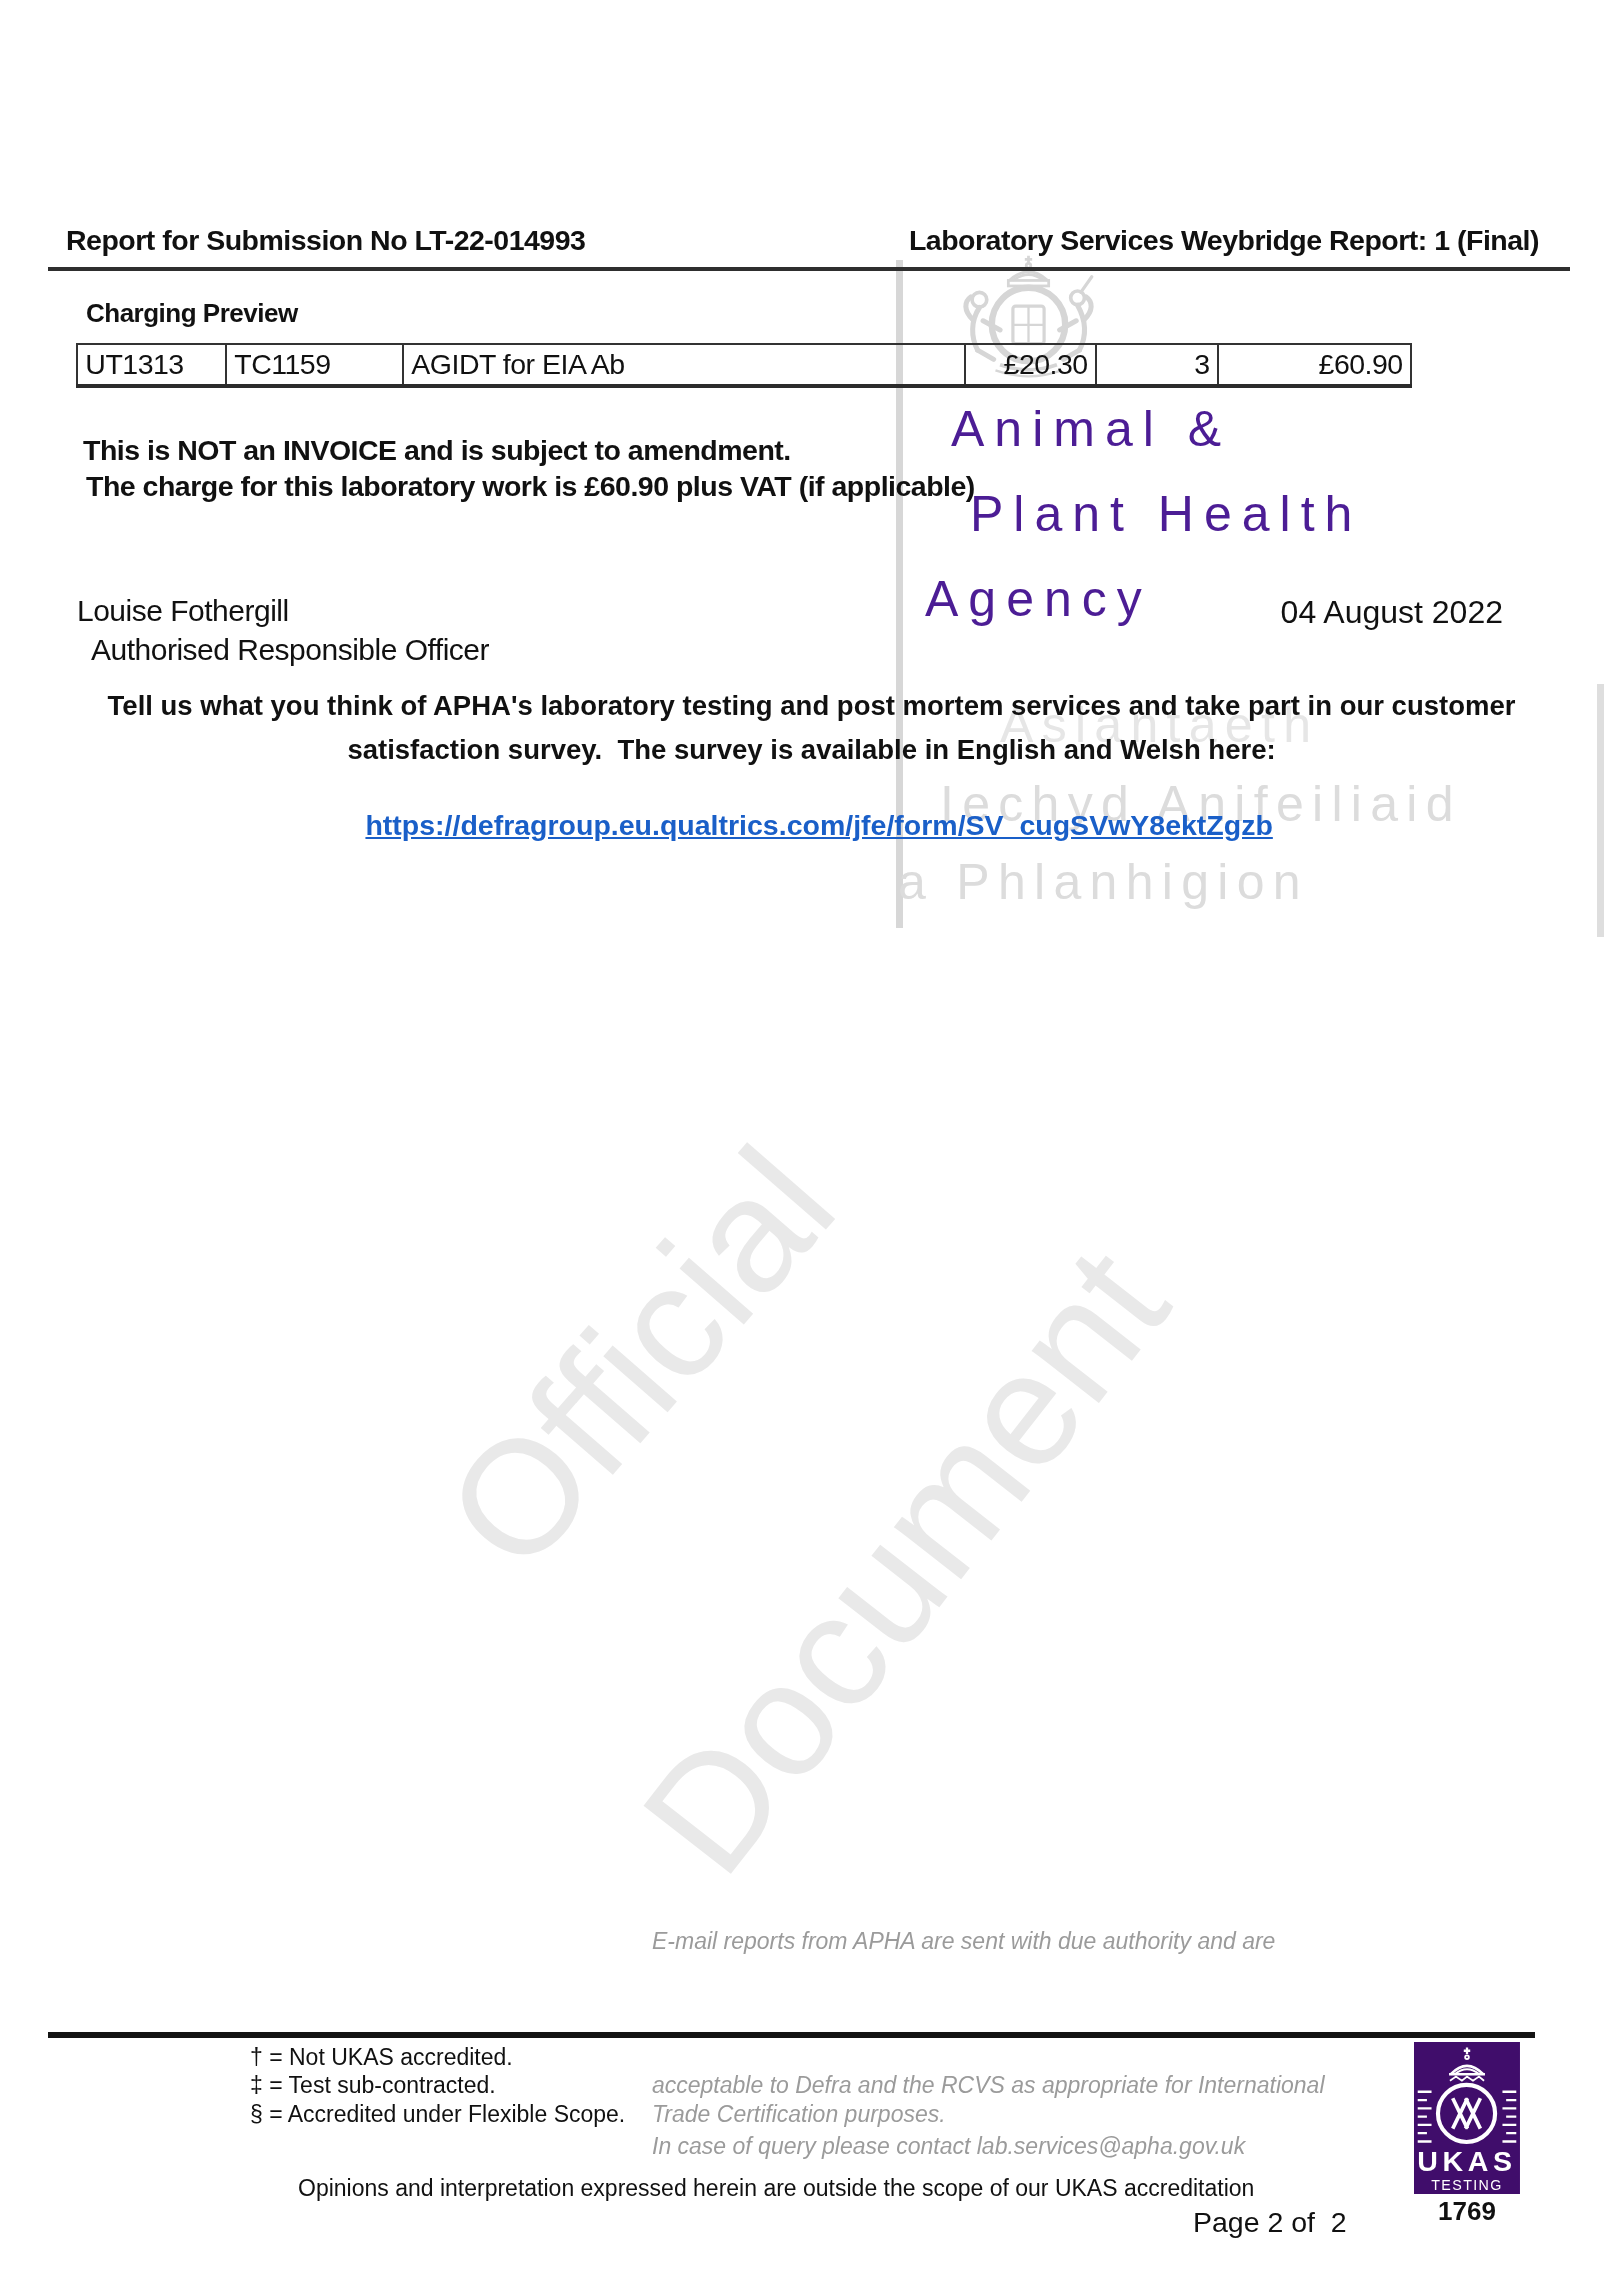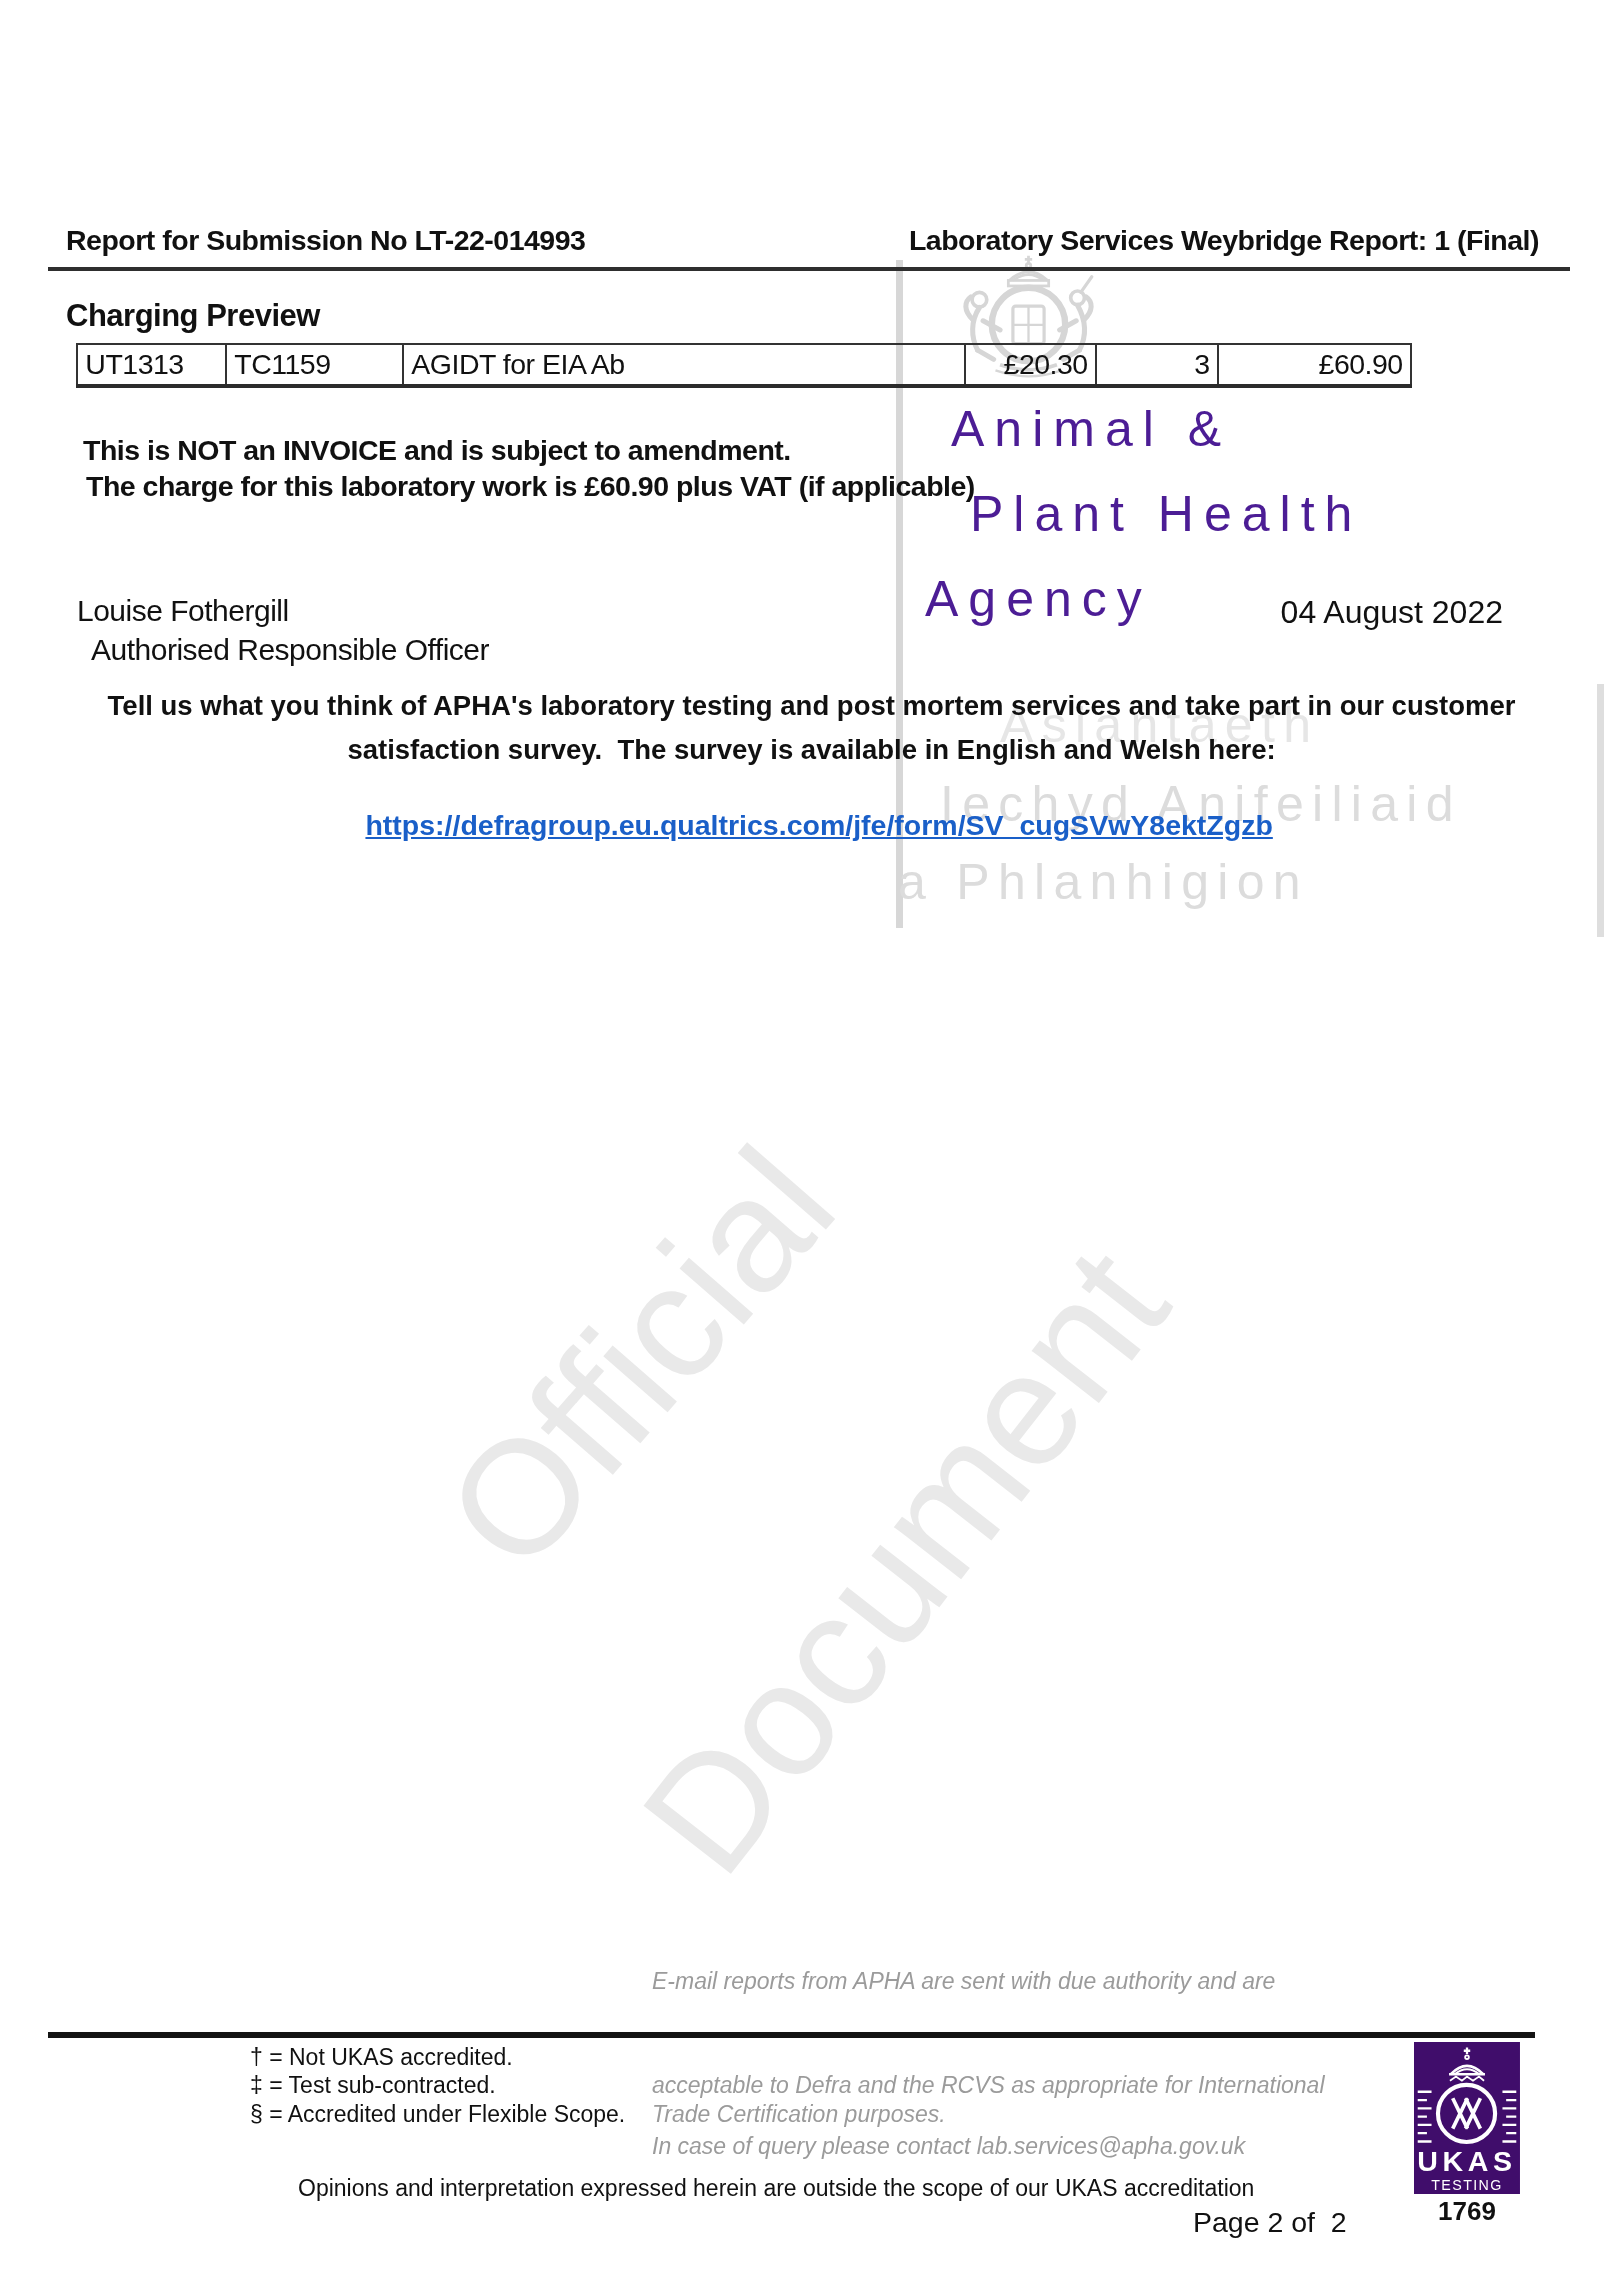--- a/index.html
+++ b/index.html
@@ -13,21 +13,21 @@
   .wm-en{font-size:50px;letter-spacing:10px;color:#4c1d95;}
   .wm-cy{font-size:50px;letter-spacing:8.3px;color:#dcdcdc;}
   .wm-cy-light{color:#e6e6e6;}
   .wm-diag{
     font-size:161px;color:#e9e9e9;transform-origin:center center;
   }
   
   .ct{position:absolute;z-index:2;white-space:nowrap;}
   .hdr{font-size:28.5px;font-weight:bold;letter-spacing:-0.5px;}
   .rule{background:#2e2e2e;}
-  .sect{font-size:31px;font-weight:bold;letter-spacing:-0.5px;}
+  .sect{font-size:26px;font-weight:bold;letter-spacing:-0.5px;margin-left:20px;}
   table.charge{
     border-collapse:collapse;table-layout:fixed;
     font-size:28.5px;letter-spacing:-0.5px;background:transparent;
   }
   table.charge td{
     border:2.8px solid #333;padding:0 7.3px;overflow:hidden;white-space:nowrap;
   }
   table.charge tr.h td{border-top:4.6px solid #2b2b2b;height:37px;}
   table.charge tr.d td{border-bottom:4.6px solid #2b2b2b;height:39px;}
   .tr{text-align:right;}
@@ -134,21 +134,21 @@
 <div class="ct survey" style="top:777px;">
   <a class="link" href="#">https://defragroup.eu.qualtrics.com/jfe/form/SV_cugSVwY8ektZgzb</a>
 </div>
 
 <div class="ct rule" style="left:48px;top:2032px;width:1487px;height:6.4px;background:#141414;"></div>
 
 <div class="ct fnote" style="left:250px;top:2044px;">† = Not UKAS accredited.</div>
 <div class="ct fnote" style="left:250px;top:2072px;">‡ = Test sub-contracted.</div>
 <div class="ct fnote" style="left:250px;top:2101px;">§ = Accredited under Flexible Scope.</div>
 
-<div class="ct inote" style="left:652px;top:1968px;">E-mail reports from APHA are sent with due authority and are</div>
+<div class="ct inote" style="left:652px;top:1928px;">E-mail reports from APHA are sent with due authority and are</div>
 <div class="ct inote" style="left:652px;top:2072px;">acceptable to Defra and the RCVS as appropriate for International</div>
 <div class="ct inote" style="left:652px;top:2101px;">Trade Certification purposes.</div>
 <div class="ct inote" style="left:652px;top:2133px;">In case of query please contact lab.services@apha.gov.uk</div>
 
 <div class="ct opin" style="left:298px;top:2175px;">Opinions and interpretation expressed herein are outside the scope of our UKAS accreditation</div>
 
 <div class="ct ukas-box">
   <svg width="106" height="152" viewBox="0 0 230 330">
     <rect x="0" y="0" width="230" height="330" fill="#400d6b"></rect>
 

